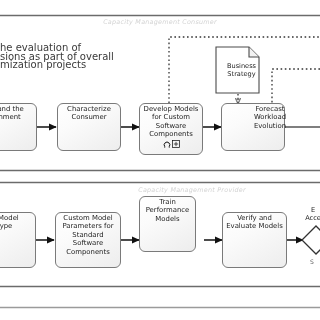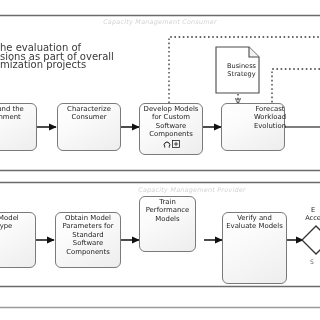--- a/index.html
+++ b/index.html
@@ -225,34 +225,34 @@
     <span>Business
 Strategy</span>
   </div>
 
   <div class="task" style="left:-24px; top:212px; width:60px; height:56px;">
     <span class="label">t Model
 ype</span>
   </div>
 
   <div class="task" style="left:55px; top:212px; width:66px; height:56px;">
-    <span class="label">Obtain Model
+    <span class="label">Custom Model
 Parameters for
 Standard
 Software
 Components</span>
   </div>
 
   <div class="task" style="left:139px; top:196px; width:57px; height:56px;">
     <span class="label">Train
 Performance
 Models</span>
   </div>
 
-  <div class="task" style="left:222px; top:212px; width:65px; height:72px;">
+  <div class="task" style="left:222px; top:212px; width:65px; height:56px;">
     <span class="label">Verify and
 Evaluate Models</span>
   </div>
 
   <div class="gw-label" style="left:296px; top:206px; width:34px;">E
 Acce</div>
 
   <div class="gw-sublabel" style="left:310px; top:258px;">S</div>
 
 </div>

